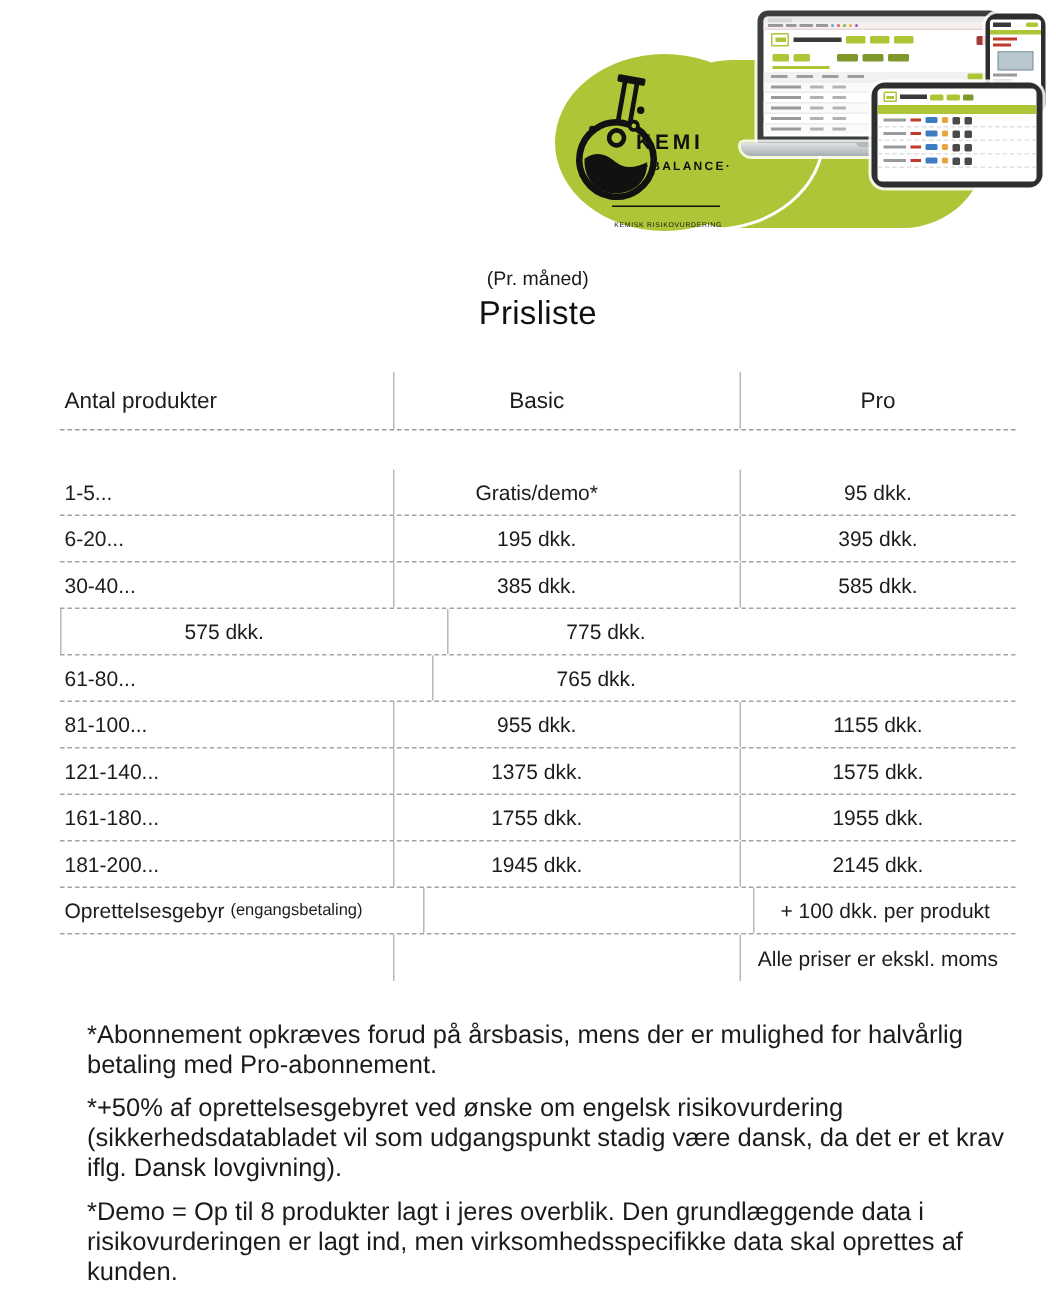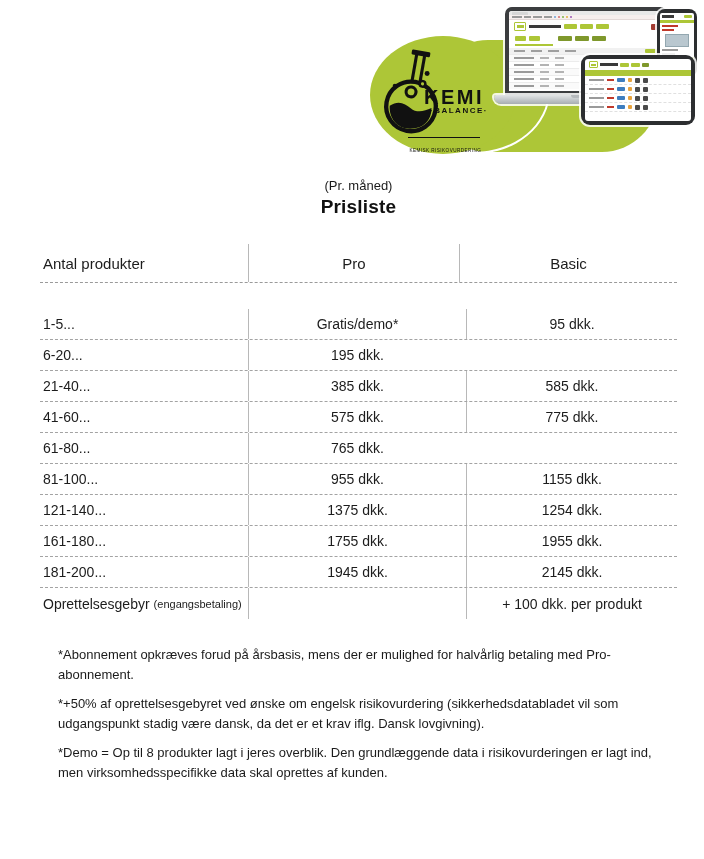--- a/index.html
+++ b/index.html
@@ -12,21 +12,21 @@
 
   
   .hero { position:relative; height:170px; }
   .pill { position:absolute; left:432px; top:40px; width:226px; height:112px;
           border-radius:56px; background:var(--brand); z-index:1; }
   .ring { position:absolute; left:398px; top:28px; width:152px; height:126px;
           border:2px solid #fff; border-radius:50%; z-index:2; }
   .logo-circle { position:absolute; left:370px; top:36px; width:146px; height:118px;
           border-radius:50%; background:var(--brand); z-index:3; }
   .flask { position:absolute; left:10px; top:10px; width:62px; height:96px; }
-  .logo-kemi { position:absolute; left:54px; top:50px; font-size:20px; font-weight:700;
+  .logo-kemi { position:absolute; left:54px; top:50px; font-size:14px; font-weight:700;
           letter-spacing:2.5px; color:#111; }
   .logo-balance { position:absolute; left:60px; top:70px; font-size:8px; font-weight:700;
           letter-spacing:1.5px; color:#111; }
   .logo-rule { position:absolute; bottom:16px; left:38px; width:72px; height:1px; background:#111; }
   .logo-tagline { position:absolute; bottom:1px; left:0; width:100%; text-align:center;
           font-size:10px; transform:scale(.46); transform-origin:center bottom;
           letter-spacing:1px; color:#111; white-space:nowrap; }
 
   
   .laptop-screen { position:absolute; left:505px; top:7px; width:162px; height:89px;
@@ -83,37 +83,37 @@
   .phone-screen { width:100%; height:100%; background:#fff; border-radius:2px; overflow:hidden;
           display:flex; flex-direction:column; gap:2px; padding:2px; }
   .p-row { display:flex; align-items:center; gap:2px; }
   .p-green { height:3px; background:var(--brand); margin:0 -2px; }
   .p-img { width:24px; height:13px; background:#b9c7cf; border:1px solid #93a7b0; margin:1px auto 0; }
 
   
   .content { width:637px; margin-left:40px; }
   .title-block { text-align:center; }
   .subtitle { margin-top:8px; font-size:13px; color:#1a1a1a; }
-  .page-title { margin-top:3px; font-size:19px; color:#111; letter-spacing:.2px;font-weight:bold; }
+  .page-title { margin-top:3px; font-size:22px; color:#111; letter-spacing:.2px; }
 
   
   .price-table { margin-top:26px; }
   .pt-row { display:flex; align-items:flex-start; height:31px;
-          border-bottom:1px dashed var(--dash); font-size:14px; }
+          border-bottom:1px dashed var(--dash); font-size:14px;gap:40px; }
   .pt-row.head { height:39px; font-size:15px; border-bottom:1px dashed #9a9a9a; }
   .pt-spacer { height:26px; }
   .cell { height:100%; display:flex; align-items:center; }
   .c1 { width:208px; padding-left:3px; }
   .c2 { width:218px; justify-content:center; border-left:1px solid var(--vline); }
   .c3 { width:211px; justify-content:center; border-left:1px solid var(--vline); }
   .pt-body .pt-row:last-child { border-bottom:none; }
   .note { font-size:11px; margin-left:4px; }
 
   
-  .footnotes { margin:26px 0 0 18px; width:618px; font-size:13px; line-height:20px; color:#1b1b1b; }
+  .footnotes { margin:26px 0 0 18px; width:618px; font-size:17px; line-height:20px; color:#1b1b1b; }
   .footnotes p { margin:0 0 9px; }
 </style>
 </head>
 <body>
 
 <div class="hero">
   <div class="pill"></div>
   <div class="ring"></div>
 
   <div class="logo-circle">
@@ -274,53 +274,51 @@
 <div class="content">
 
   <div class="title-block">
     <div class="subtitle">(Pr. måned)</div>
     <div class="page-title">Prisliste</div>
   </div>
 
   <div class="price-table">
     <div class="pt-row head">
       <div class="cell c1">Antal produkter</div>
+      <div class="cell c2">Basic</div>
       <div class="cell c3">Pro</div>
-      <div class="cell c2">Basic</div>
     </div>
     <div class="pt-spacer"></div>
     <div class="pt-body" id="pt-body">
 
         <div class="pt-row">
           <div class="cell c1">
             <span class="main">1-5...</span>
           </div>
           <div class="cell c2">Gratis/demo*</div>
           <div class="cell c3">95 dkk.</div>
         </div>
 
         <div class="pt-row">
           <div class="cell c1">
             <span class="main">6-20...</span>
           </div>
           <div class="cell c2">195 dkk.</div>
-        </div>
-
-        <div class="pt-row">
-          <div class="cell c1">
-            <span class="main">21-40...</span>
+          <div class="cell c3">395 dkk.</div>
+        </div>
+
+        <div class="pt-row">
+          <div class="cell c1">
+            <span class="main">30-40...</span>
           </div>
           <div class="cell c2">385 dkk.</div>
           <div class="cell c3">585 dkk.</div>
         </div>
 
         <div class="pt-row">
-          <div class="cell c1">
-            <span class="main">41-60...</span>
-          </div>
           <div class="cell c2">575 dkk.</div>
           <div class="cell c3">775 dkk.</div>
         </div>
 
         <div class="pt-row">
           <div class="cell c1">
             <span class="main">61-80...</span>
           </div>
           <div class="cell c2">765 dkk.</div>
         </div>
@@ -332,21 +330,21 @@
           <div class="cell c2">955 dkk.</div>
           <div class="cell c3">1155 dkk.</div>
         </div>
 
 
         <div class="pt-row">
           <div class="cell c1">
             <span class="main">121-140...</span>
           </div>
           <div class="cell c2">1375 dkk.</div>
-          <div class="cell c3">1254 dkk.</div>
+          <div class="cell c3">1575 dkk.</div>
         </div>
 
 
         <div class="pt-row">
           <div class="cell c1">
             <span class="main">161-180...</span>
           </div>
           <div class="cell c2">1755 dkk.</div>
           <div class="cell c3">1955 dkk.</div>
         </div>
@@ -361,20 +359,27 @@
 
         <div class="pt-row">
           <div class="cell c1">
             <span class="main">Oprettelsesgebyr</span>
             <span class="note">(engangsbetaling)</span>
           </div>
           <div class="cell c2"></div>
           <div class="cell c3">+ 100 dkk. per produkt</div>
         </div>
 
+        <div class="pt-row">
+          <div class="cell c1">
+            <span class="main"></span>
+          </div>
+          <div class="cell c2"></div>
+          <div class="cell c3">Alle priser er ekskl. moms</div>
+        </div>
       </div>
   </div>
 
   <div class="footnotes">
     <p>*Abonnement opkræves forud på årsbasis, mens der er mulighed for halvårlig betaling med Pro-abonnement.</p>
     <p>*+50% af oprettelsesgebyret ved ønske om engelsk risikovurdering (sikkerhedsdatabladet vil som udgangspunkt stadig være dansk, da det er et krav iflg. Dansk lovgivning).</p>
     <p>*Demo = Op til 8 produkter lagt i jeres overblik. Den grundlæggende data i risikovurderingen er lagt ind, men virksomhedsspecifikke data skal oprettes af kunden.</p>
   </div>
 
 </div>

